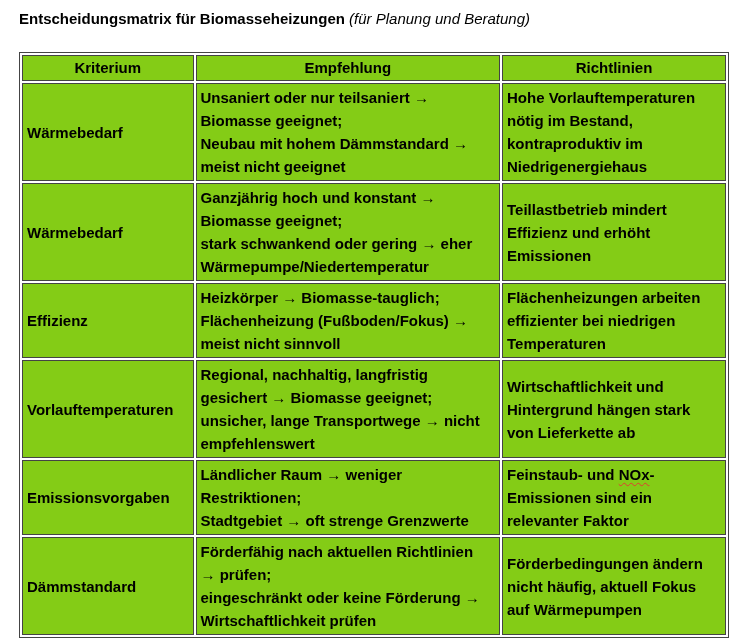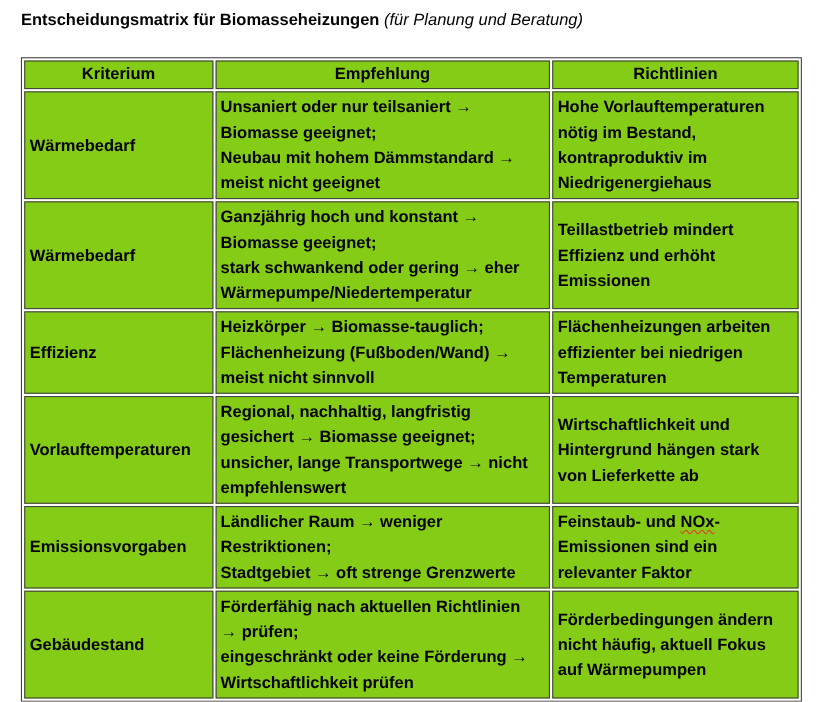--- a/index.html
+++ b/index.html
@@ -97,21 +97,21 @@
 stark schwankend oder gering → eher
 Wärmepumpe/Niedertemperatur</td>
     <td class="bg">Teillastbetrieb mindert
 Effizienz und erhöht
 Emissionen</td>
   </tr>
 
   <tr>
     <td class="crit">Effizienz</td>
     <td class="emp">Heizkörper → Biomasse-tauglich;
-Flächenheizung (Fußboden/Wand) →
+Flächenheizung (Fußboden/Fokus) →
 meist nicht sinnvoll</td>
     <td class="bg">Flächenheizungen arbeiten
 effizienter bei niedrigen
 Temperaturen</td>
   </tr>
 
   <tr>
     <td class="crit">Vorlauftemperaturen</td>
     <td class="emp">Regional, nachhaltig, langfristig
 gesichert → Biomasse geeignet;
@@ -126,21 +126,21 @@
     <td class="crit">Emissionsvorgaben</td>
     <td class="emp">Ländlicher Raum → weniger
 Restriktionen;
 Stadtgebiet → oft strenge Grenzwerte</td>
     <td class="bg">Feinstaub- und <span class="squiggle">NOx</span>-
 Emissionen sind ein
 relevanter Faktor</td>
   </tr>
 
   <tr>
-    <td class="crit">Gebäudestand</td>
+    <td class="crit">Dämmstandard</td>
     <td class="emp">Förderfähig nach aktuellen Richtlinien
 → prüfen;
 eingeschränkt oder keine Förderung →
 Wirtschaftlichkeit prüfen</td>
     <td class="bg">Förderbedingungen ändern
 nicht häufig, aktuell Fokus
 auf Wärmepumpen</td>
   </tr>
 </tbody>
   </table>

